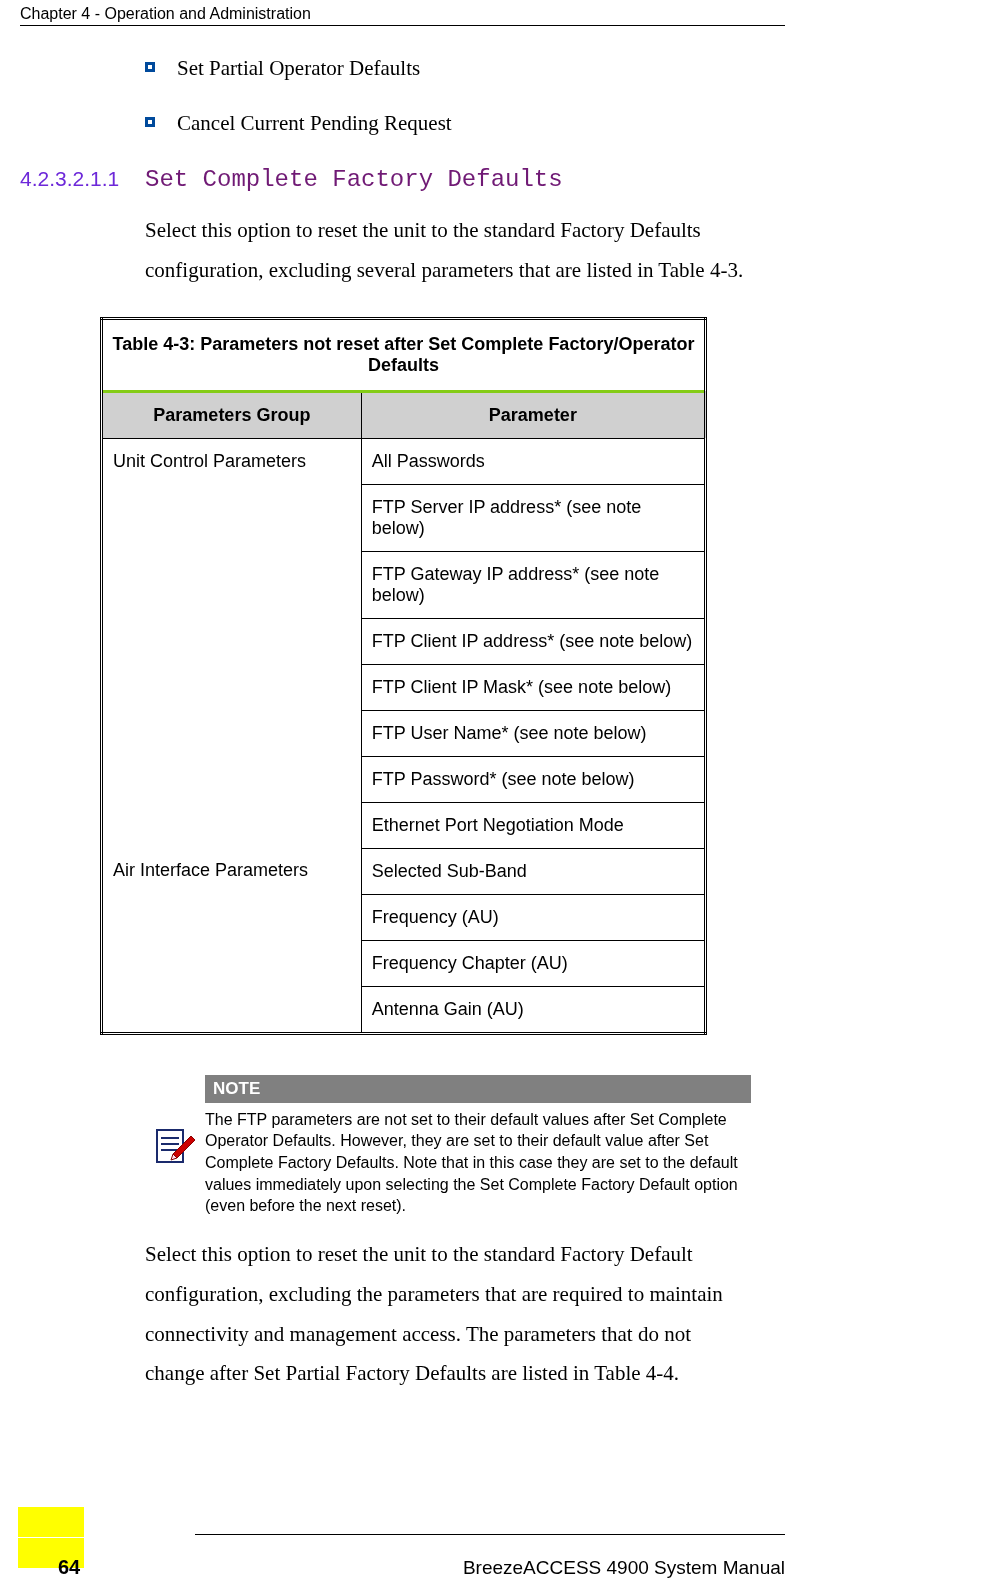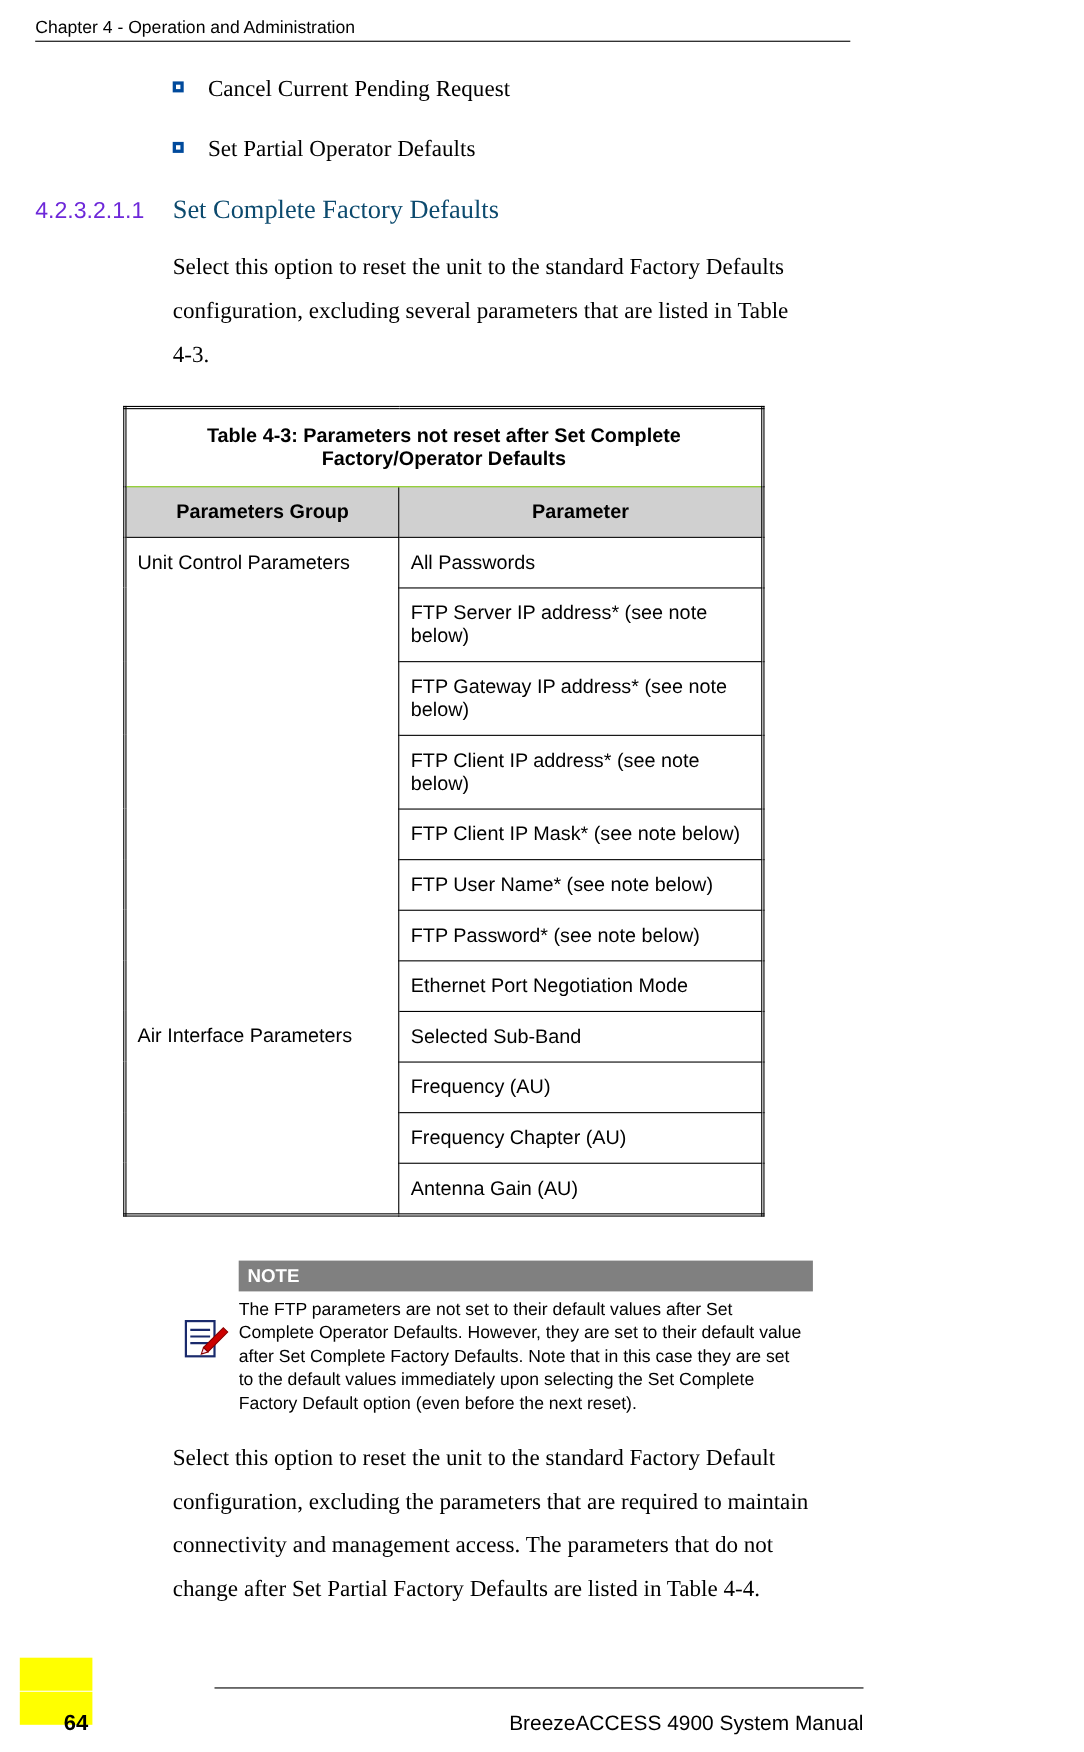--- a/index.html
+++ b/index.html
@@ -7,21 +7,21 @@
     padding: 0;
     background: #fff;
     color: #000;
     font-family: Arial, Helvetica, sans-serif;
   }
   .page {
     width: 805px;
     min-height: 1593px;
     position: relative;
     box-sizing: border-box;
-    padding: 12px;
+    padding: 0;
   }
   .running-head {
     font-family: Arial, Helvetica, sans-serif;
     font-size: 16px;
     padding: 5px 20px 0 20px;
   }
   .hr-thin {
     border: none;
     border-top: 1px solid #000;
     margin: 2px 20px 30px 20px;
@@ -58,22 +58,22 @@
   .sec-num {
     width: 145px;
     flex: 0 0 auto;
     padding-left: 20px;
     box-sizing: border-box;
     font-family: Arial, Helvetica, sans-serif;
     color: #6d28d9;
     font-size: 21px;
   }
   .sec-title {
-    font-family: Liberation Serif, serif;
-    color: #0c4a6e;
+    font-family: Liberation Mono, monospace;
+    color: #701a75;
     font-size: 24px;
   }
   .para {
     font-family: "Book Antiqua","Palatino Linotype",Palatino,Georgia,serif;
     font-size: 21px;
     line-height: 1.9;
     margin-top: 18px;
   }
   .tbl-wrap {
     margin: 26px 98px 0 100px;
@@ -83,21 +83,21 @@
     border-collapse: collapse;
     border: 3px double #000;
     font-family: Arial, Helvetica, sans-serif;
     font-size: 18px;
   }
   table.param th.spanhead {
     font-weight: bold;
     text-align: center;
     padding: 14px 8px;
     background: #fff;
-    border-bottom: 1px solid #84cc16;
+    border-bottom: 3px solid #84cc16;
   }
   table.param th.colhead {
     background: #d0d0d0;
     text-align: center;
     font-weight: bold;
     padding: 12px 10px;
     border-bottom: 1px solid #000;
   }
   table.param td {
     padding: 12px 10px;
@@ -173,25 +173,25 @@
 <body>
 
 <div class="page">
 
   <div class="running-head">Chapter 4 - Operation and Administration</div>
   <hr class="hr-thin">
 
   <div class="body-col">
     <div class="bul-row">
       <div class="bul-square"></div>
-      <div class="bul-text">Cancel Current Pending Request</div>
+      <div class="bul-text">Set Partial Operator Defaults</div>
     </div>
     <div class="bul-row">
       <div class="bul-square"></div>
-      <div class="bul-text">Set Partial Operator Defaults</div>
+      <div class="bul-text">Cancel Current Pending Request</div>
     </div>
   </div>
 
   <div class="sec-row">
     <div class="sec-num">4.2.3.2.1.1</div>
     <div class="sec-title">Set Complete Factory Defaults</div>
   </div>
 
   <div class="body-col">
     <div class="para">Select this option to reset the unit to the standard Factory Defaults configuration, excluding several parameters that are listed in Table 4-3.</div>

